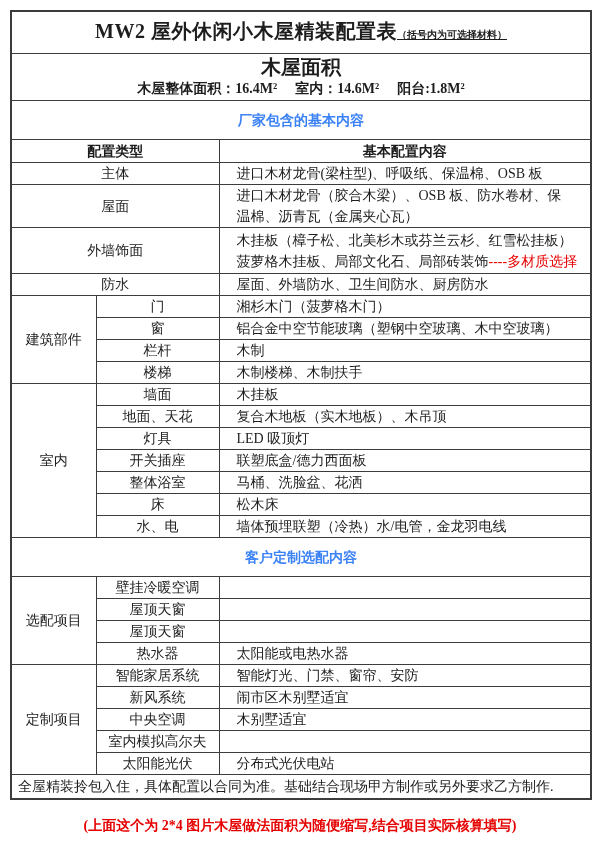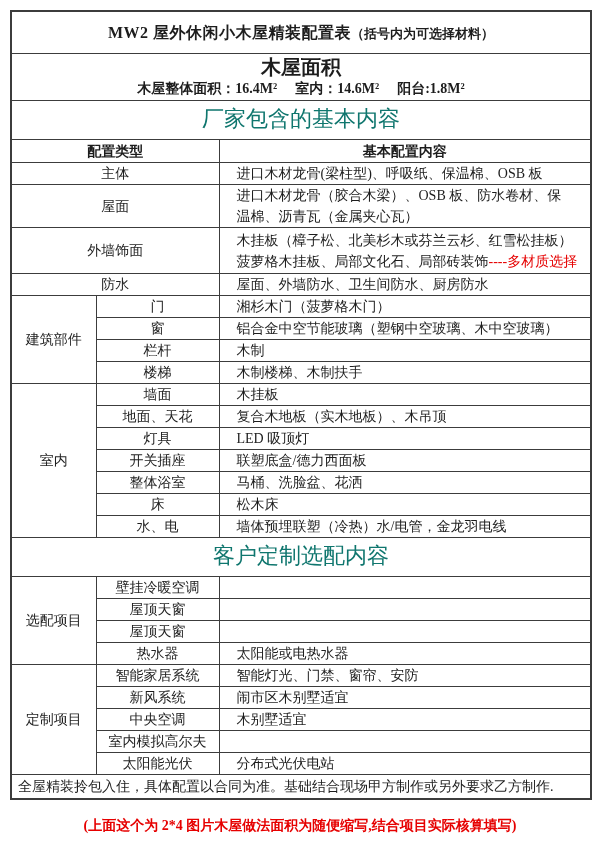--- a/index.html
+++ b/index.html
@@ -18,30 +18,30 @@
     border:1px solid #3c3c3c;
     font-size:14px;line-height:21px;
     padding:0 4px;vertical-align:middle;
     overflow:hidden;
   }
   .cfg td.lbl{text-align:center;padding:0 2px;}
   .cfg td.cnt{text-align:left;padding:0 17px;}
   .nowrap{white-space:nowrap;}
   
   tr.title-row td{height:41px;text-align:center;}
-  .t-main{font-size:16px;font-weight:bold;letter-spacing:0.5px;}
-  .t-note{font-size:13px;font-weight:bold;}
+  .t-main{font-size:20px;font-weight:bold;letter-spacing:0.5px;}
+  .t-note{font-size:10px;font-weight:bold;text-decoration:underline;}
   
   tr.area-row td{height:44px;text-align:center;font-weight:bold;padding:1px 2px;}
   .area-h{font-size:20px;line-height:22px;}
   .area-l{font-size:14px;line-height:21px;}
   .area-l span{margin:0 9px;}
   
   tr.sec-row td{height:38px;text-align:center;}
-  .sec-title{color:#0f766e;font-weight:normal;font-size:22px;}
+  .sec-title{color:#3b82f6;font-weight:bold;font-size:14px;}
   
   tr.head-row td{height:22px;font-weight:bold;text-align:center;}
   
   tr.r td{height:21px;}
   tr.r2 td{height:42px;padding-top:1px;padding-bottom:1px;}
   tr.r3 td{height:45px;padding-top:1px;padding-bottom:1px;}
   .red{color:#e60000;}
   
   tr.footer-row td{height:23px;white-space:nowrap;padding:0 6px;border-radius:10px;}
   

